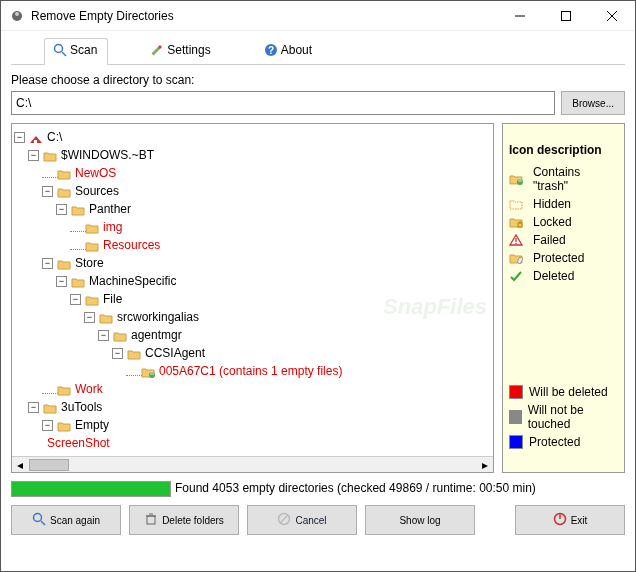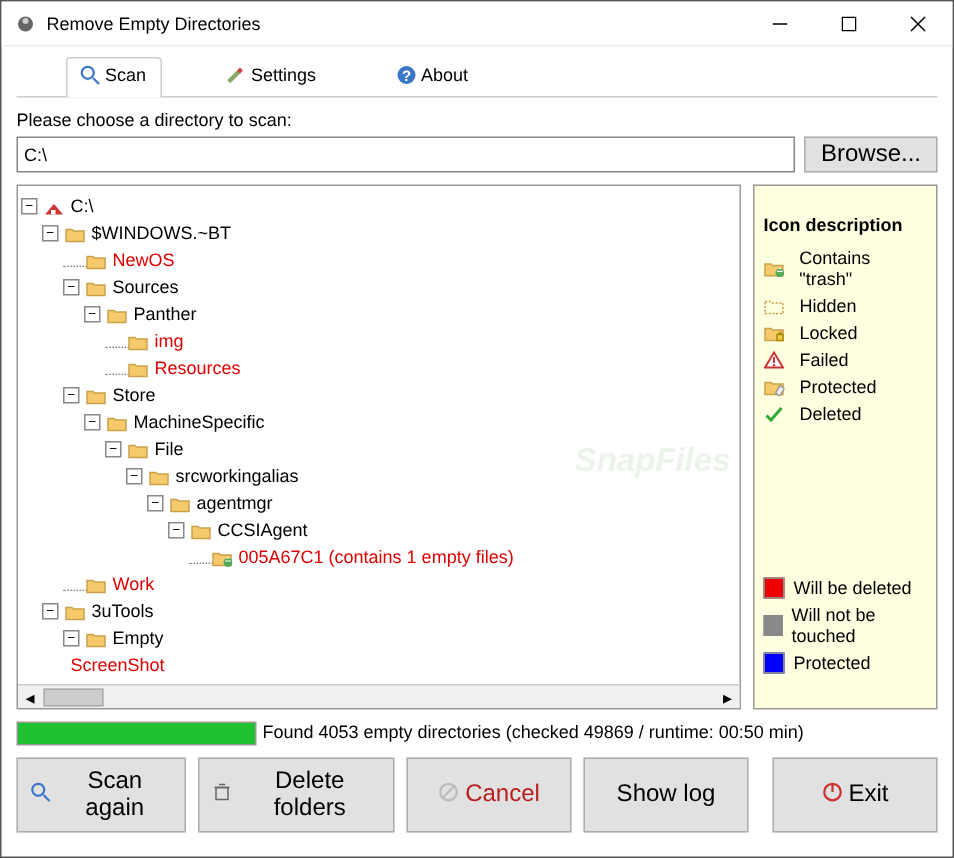--- a/index.html
+++ b/index.html
@@ -64,21 +64,21 @@
    border:1px solid #888;
    padding:2px 4px;
    font-family:inherit;
    font-size:12px;
  }
  .btn {
    background:#e1e1e1;
    border:1px solid #adadad;
    padding: 2px 10px;
    font-family: inherit;
-   font-size:16px;
+   font-size:10px;
    display:flex; align-items:center; gap:4px;
    min-height: 24px;
  }
  .btn svg { width:14px; height:14px; }
 
  .midrow { display:flex; gap:8px; }
  .treewrap {
    flex:1;
    border:1px solid #999;
    height: 350px;
@@ -471,21 +471,21 @@
       <span>Scan again</span>
     </button>
     <button class="btn">
       <span><svg viewBox="0 0 14 14">
             <rect x="3" y="4" width="8" height="8" fill="none" stroke="#666"></rect>
             <line x1="2" y1="4" x2="12" y2="4" stroke="#666"></line>
             <line x1="5" y1="2" x2="9" y2="2" stroke="#666"></line>
           </svg></span>
       <span>Delete folders</span>
     </button>
-    <button class="btn" style="color:#b91c1c">
+    <button class="btn" style="color:#0f172a">
       <span><svg viewBox="0 0 14 14">
             <circle cx="7" cy="7" r="5.5" fill="none" stroke="#bbb" stroke-width="1.5"></circle>
             <line x1="3" y1="11" x2="11" y2="3" stroke="#bbb" stroke-width="1.5"></line>
           </svg></span>
       <span>Cancel</span>
     </button>
     <button class="btn">
       <span>Show log</span>
     </button>
     <div class="spacer"></div>

